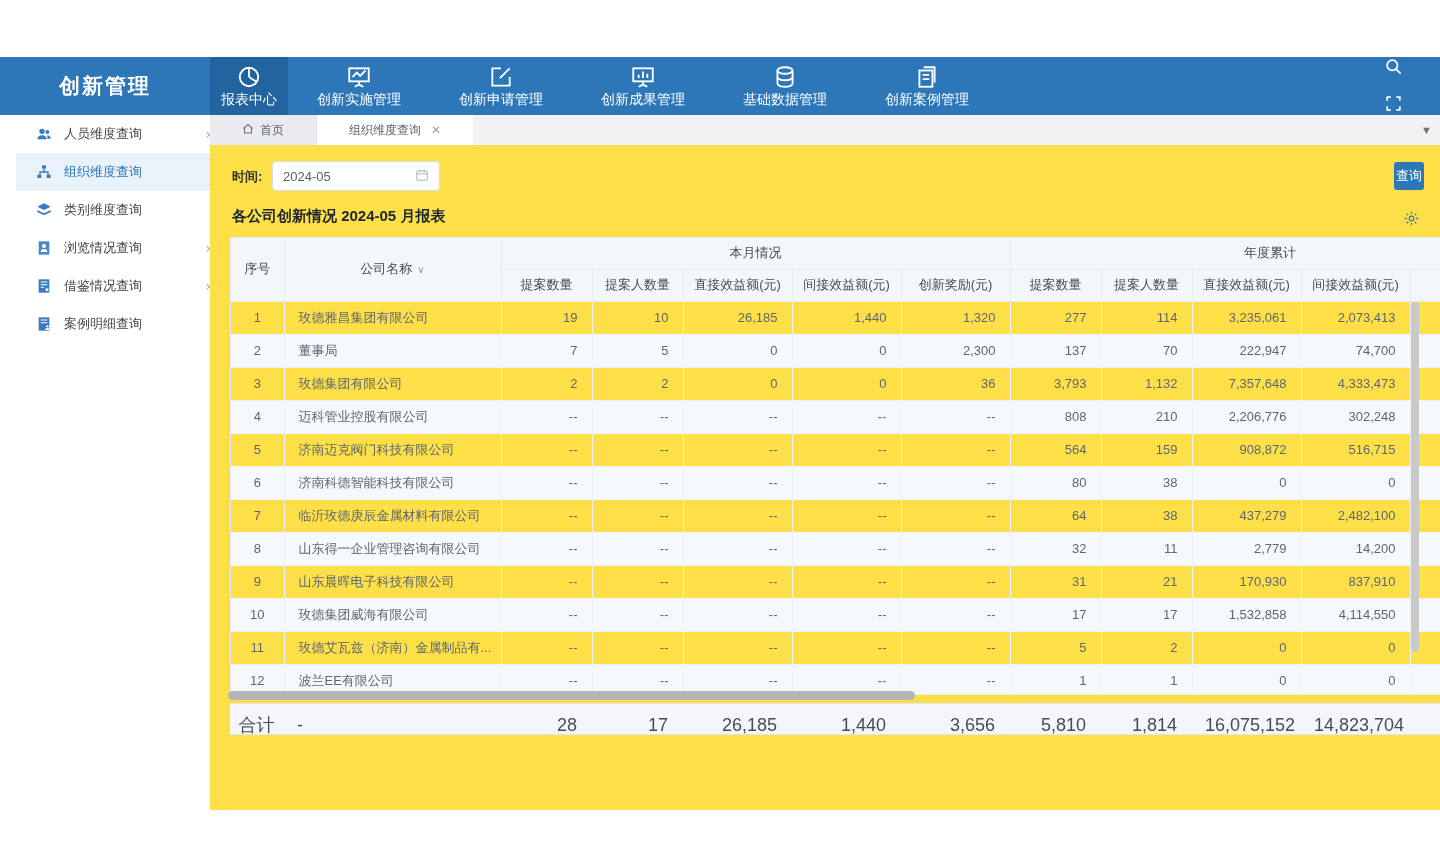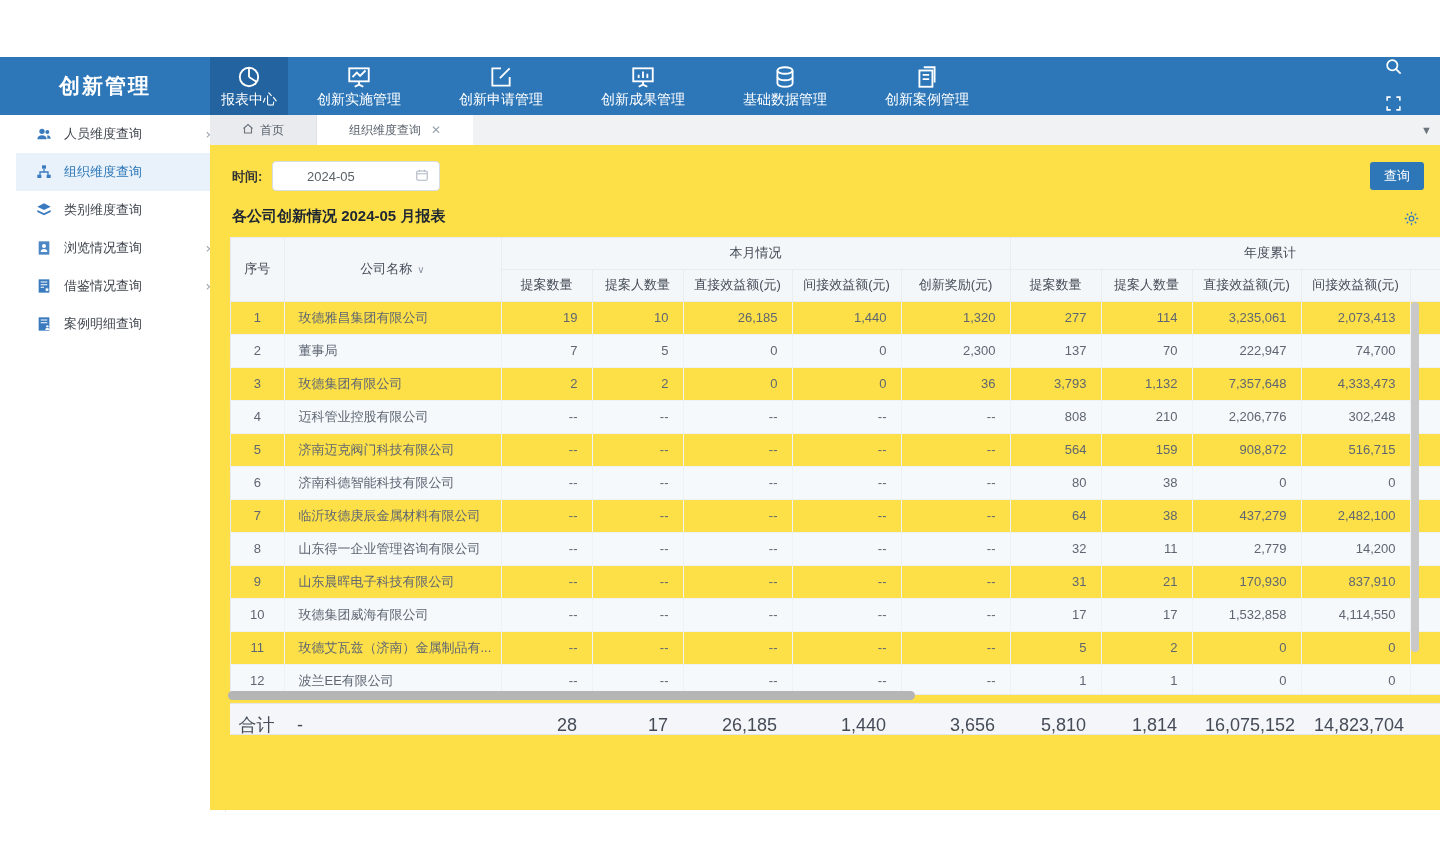--- a/index.html
+++ b/index.html
@@ -33,22 +33,22 @@
   .tab { display:flex; align-items:center; gap:6px; padding:0 32px; font-size:12px; color:#57606b; cursor:pointer; }
   .tab.home { background:#e9ebee; border-right:1px solid #dfe2e6; }
   .tab.current { background:#fff; }
   .tab .close { color:#9aa3ad; font-size:12px; margin-left:4px; }
   .tab-caret { position:absolute; right:8px; top:0; height:30px; display:flex; align-items:center; color:#6b737d; font-size:11px; cursor:pointer; }
 
   
   .content { position:absolute; top:145px; left:210px; width:1230px; height:665px; background:#fde047; }
   .filter-label { position:absolute; left:22px; top:23px; font-size:13px; font-weight:bold; color:#333; }
   .time-input { position:absolute; left:62px; top:16px; width:168px; height:30px; border:1px solid #d7dbe2; border-radius:4px; background:#fff; display:flex; align-items:center; padding:0 10px; font-size:13px; color:#5a6066; cursor:pointer; }
-  .time-input .val { flex:1;margin-left:24px; }
-  .query-btn { position:absolute; right:16px; top:17px; width:54px; height:28px; background:#2d77b8; color:#fff; font-size:13px; border:none; border-radius:3px; cursor:pointer; }
+  .time-input .val { flex:1; }
+  .query-btn { position:absolute; right:16px; top:17px; width:30px; height:28px; background:#2d77b8; color:#fff; font-size:13px; border:none; border-radius:3px; cursor:pointer; }
   .report-title { position:absolute; left:22px; top:62px; font-size:15px; font-weight:bold; color:#1f2633; }
   .gear-btn { position:absolute; right:20px; top:65px; cursor:pointer; }
 
   
   .tablewrap { position:absolute; left:20px; top:92px; width:1210px; height:458px; overflow:hidden; border:1px solid #e7ebf1; border-right:none; }
   table { border-collapse:collapse; table-layout:fixed; width:1299px; font-size:13px; }
   col.w0{width:53px} col.w1{width:217px} col.w2{width:91px} col.w3{width:91px} col.w4{width:109px}
   col.w5{width:109px} col.w6{width:109px} col.w7{width:91px} col.w8{width:91px} col.w9{width:109px}
   col.w10{width:109px} col.wx{width:120px}
   th { background:#f4f7fa; color:#454c57; font-weight:normal; border-right:1px solid #e9edf3; border-bottom:1px solid #e9edf3; }

